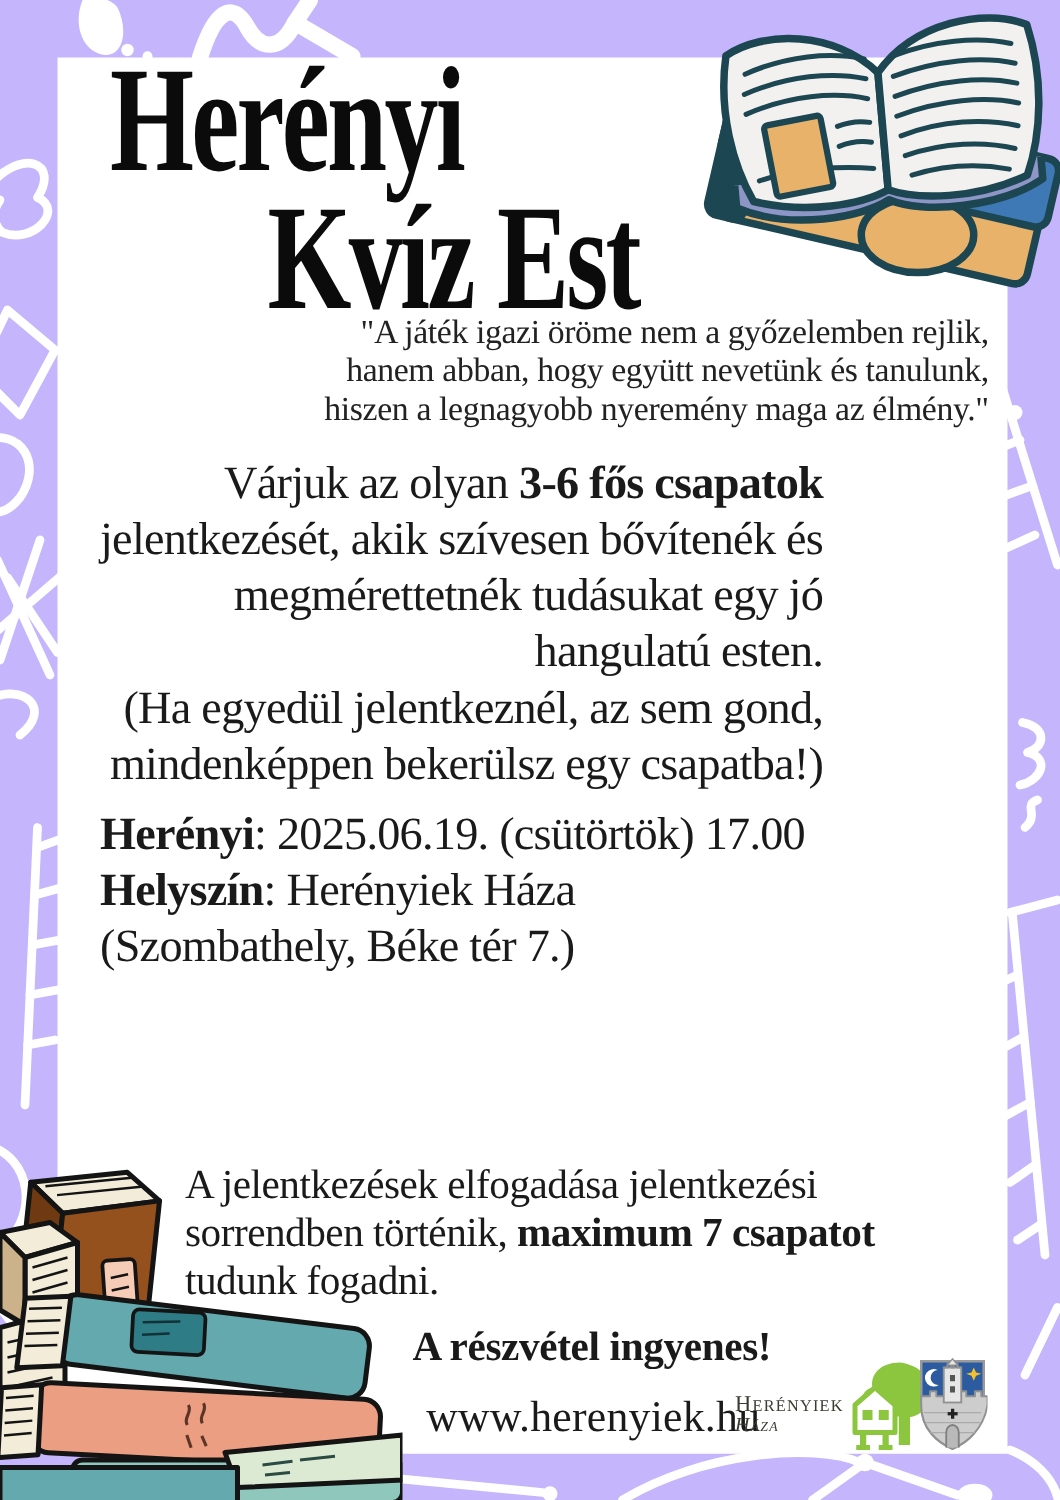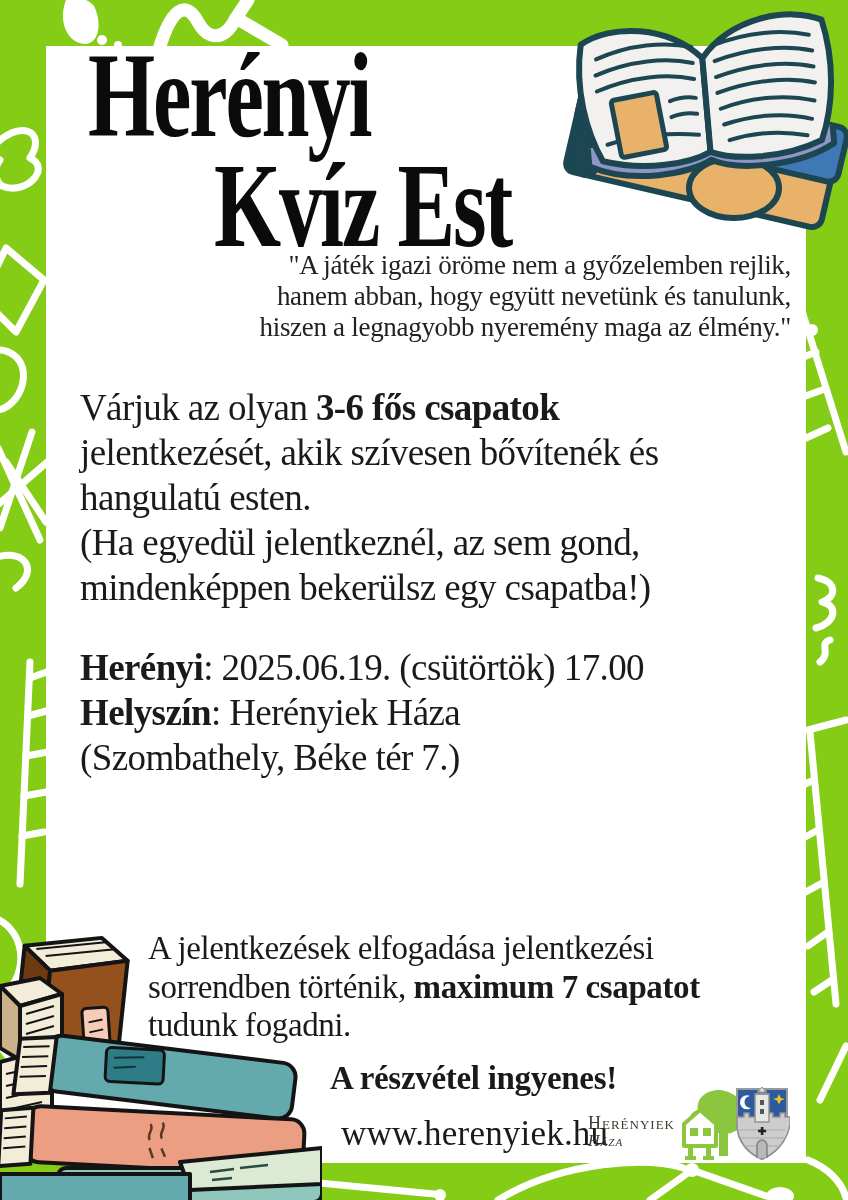--- a/index.html
+++ b/index.html
@@ -1,18 +1,18 @@
 <!DOCTYPE html>
 <html><head>
 <meta charset="utf-8">
 <style>
   html,body{margin:0;padding:0;background:#555;}
   .poster{
     position:relative;width:848px;height:1200px;overflow:hidden;
-    background:#84cc16;
+    background:#c4b5fd;
     font-family:"Liberation Serif","DejaVu Serif",serif;
     color:#1a1a1a;
   }
   .doodles{position:absolute;left:0;top:0;z-index:0;}
   .panel{position:absolute;left:46px;top:46px;width:760px;height:1117px;background:#ffffff;z-index:1;}
   .abs{position:absolute;z-index:2;}
   .title-line{
     font-weight:bold;color:#0b0b0b;font-size:120px;line-height:1;
     letter-spacing:-3px;white-space:nowrap;
     transform:scaleX(.72);transform-origin:left top;
@@ -100,23 +100,24 @@
 
   <div class="abs title-line" style="left:88px;top:36px;">Herényi</div>
   <div class="abs title-line" style="left:214px;top:146px;">Kvíz Est</div>
 
   <div class="abs quote">
     <div>"A játék igazi öröme nem a győzelemben rejlik,</div>
     <div>hanem abban, hogy együtt nevetünk és tanulunk,</div>
     <div>hiszen a legnagyobb nyeremény maga az élmény."</div>
   </div>
 
-  <div class="abs body-block" style="left:80px;top:385px;">
+  <div class="abs body-block" style="left:80px;top:364px;text-align:right;">
     <div><span>Várjuk az olyan </span><b>3-6 fős csapatok</b></div>
     <div>jelentkezését, akik szívesen bővítenék és</div>
+    <div>megmérettetnék tudásukat egy jó</div>
     <div>hangulatú esten.</div>
     <div>(Ha egyedül jelentkeznél, az sem gond,</div>
     <div>mindenképpen bekerülsz egy csapatba!)</div>
   </div>
 
   <div class="abs body-block" style="left:80px;top:645px;">
     <div><b>Herényi</b><span>: 2025.06.19. (csütörtök) 17.00</span></div>
     <div><b>Helyszín</b><span>: Herényiek Háza</span></div>
     <div>(Szombathely, Béke tér 7.)</div>
   </div>

